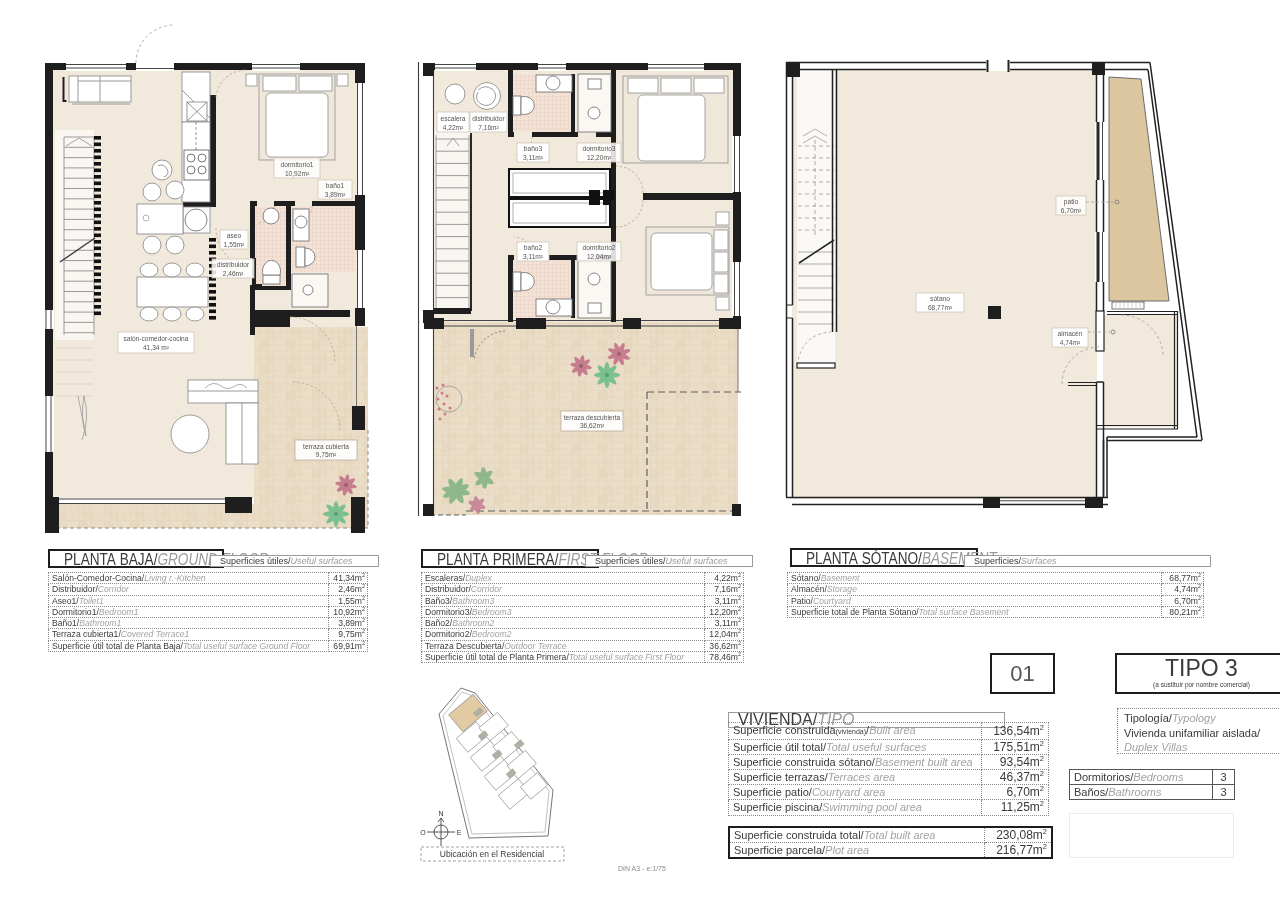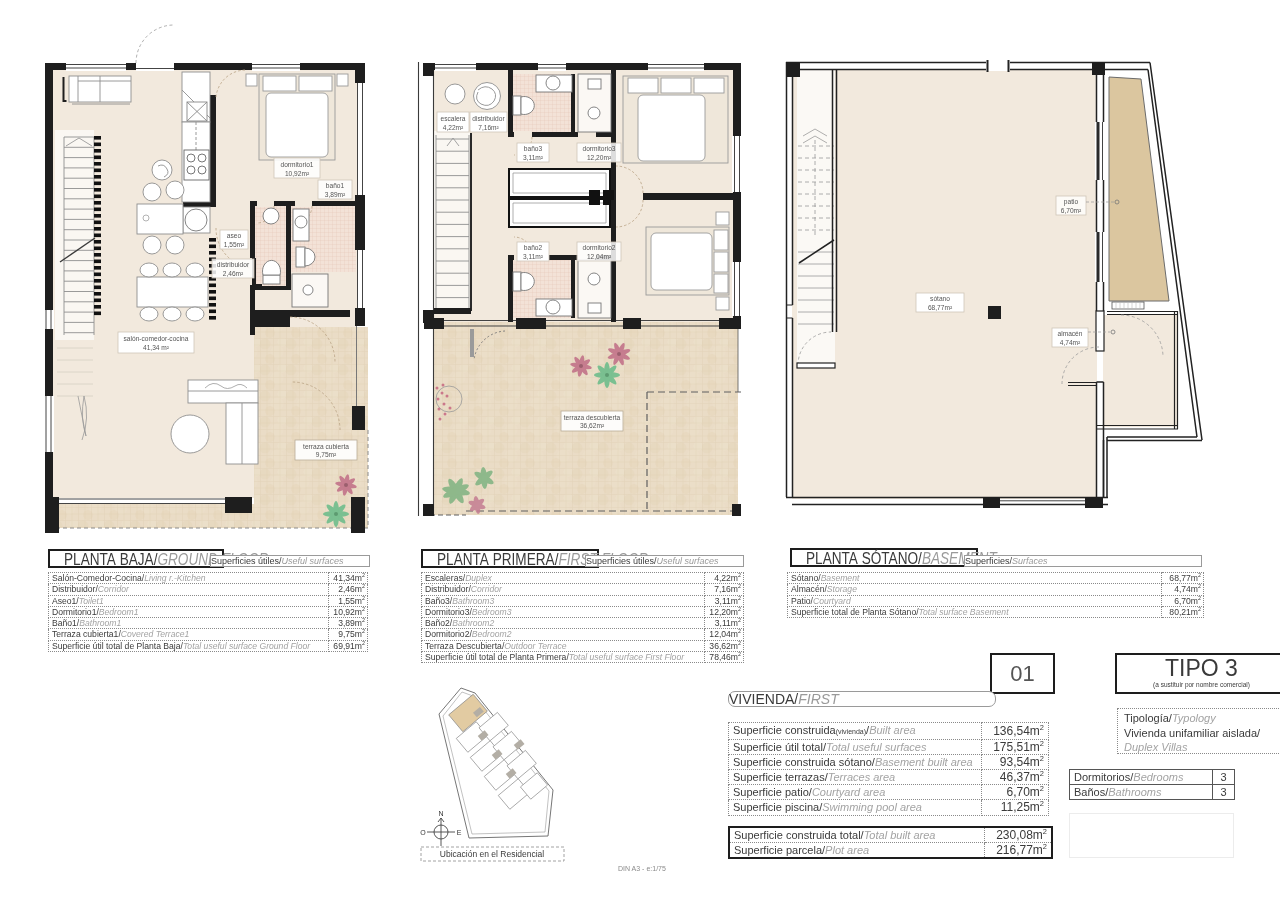--- a/index.html
+++ b/index.html
@@ -5,21 +5,21 @@
   html,body{margin:0;padding:0;background:#fff;}
   #page{position:relative;width:1280px;height:904px;background:#ffffff;overflow:hidden;
         font-family:"Liberation Sans", sans-serif;}
   svg{position:absolute;left:0;top:0;}
   .abs{position:absolute;}
   .ttl{border:2px solid #1d1d1d;background:#fff;font-size:16px;color:#3a3a3a;
        display:flex;align-items:flex-start;padding-left:14px;letter-spacing:0px;white-space:nowrap;}
   .ttl span{display:inline-block;transform:scaleX(.85);transform-origin:0 50%;}
   .ttl i{color:#9a9a9a;font-style:italic;}
   .sup{border:1px solid #9a9a9a;background:#fff;font-size:9px;color:#3a3a3a;
-       display:flex;align-items:center;padding-left:0;white-space:nowrap;}
+       display:flex;align-items:center;padding-left:9px;white-space:nowrap;}
   .sup i{color:#9a9a9a;}
   table.srf{border-collapse:collapse;font-size:8.6px;color:#3a3a3a;width:100%;table-layout:fixed;}
   table.srf td{border:1px dotted #8a8a8a;padding:0 3px 0 3px;white-space:nowrap;overflow:hidden;height:10.3px;line-height:10.3px;}
   table.srf td.v{text-align:right;width:33px;padding-right:2px;}
   table.srf i{color:#a3a3a3;}
   sup{font-size:0.62em;vertical-align:super;line-height:0;}
   table.big{border-collapse:collapse;font-size:11px;color:#3a3a3a;width:100%;table-layout:fixed;}
   table.big td{border:1px dotted #8a8a8a;padding:0 4px;white-space:nowrap;overflow:hidden;height:14.1px;line-height:14.1px;}
   table.big td.v{text-align:right;width:58px;font-size:12px;}
   table.big i{color:#a3a3a3;font-style:italic;}
@@ -969,21 +969,21 @@
       </table>
 </div>
 
 <div class="abs" style="left:990px;top:653px;width:61px;height:37px;border:2px solid #1d1d1d;display:flex;align-items:center;justify-content:center;font-size:22px;color:#555;">01</div>
 
 <div class="abs" style="left:1067px;top:653px;width:169px;height:37px;border:2px solid #1d1d1d;text-align:center;margin-left:48px;">
   <div style="font-size:23px;color:#3a3a3a;line-height:25px;margin-top:1px;">TIPO 3</div>
   <div style="font-size:6.5px;color:#3a3a3a;line-height:7px;">(a sustituir por nombre comercial)</div>
 </div>
 
-<div class="sup abs" style="left:728px;top:691px;width:266px;height:14px;font-size:14px;border-radius:7px;">VIVIENDA/<i>FIRST</i></div>
+<div class="sup abs" style="left:728px;top:712px;width:266px;height:14px;font-size:16px;">VIVIENDA/<i>TIPO</i></div>
 
 <div class="abs" style="left:728px;top:722px;width:321px;">
 <table class="big">
 <tbody>
           <tr>
             <td>Superficie construida<span style="font-size:7px;">(vivienda)</span>/<i>Built area</i></td>
             <td class="v">136,54m<sup>2</sup></td>
           </tr>
 <tr>
             <td>Superficie útil total/<i>Total useful surfaces</i></td>

